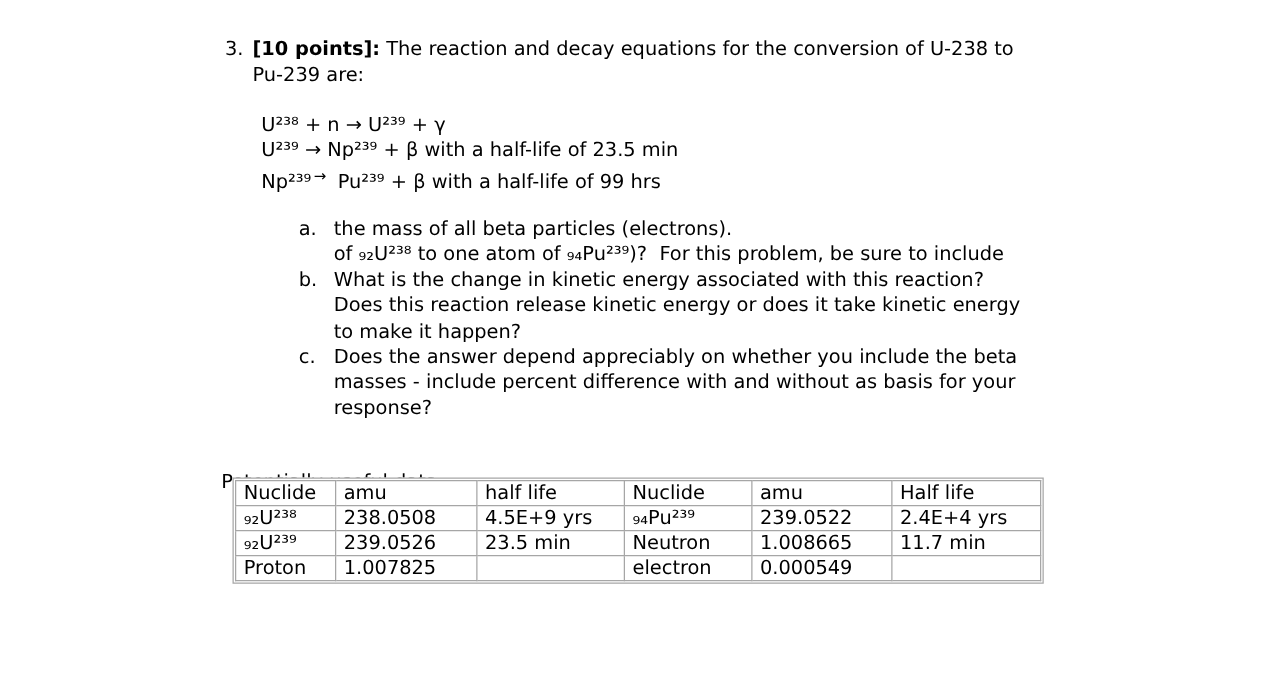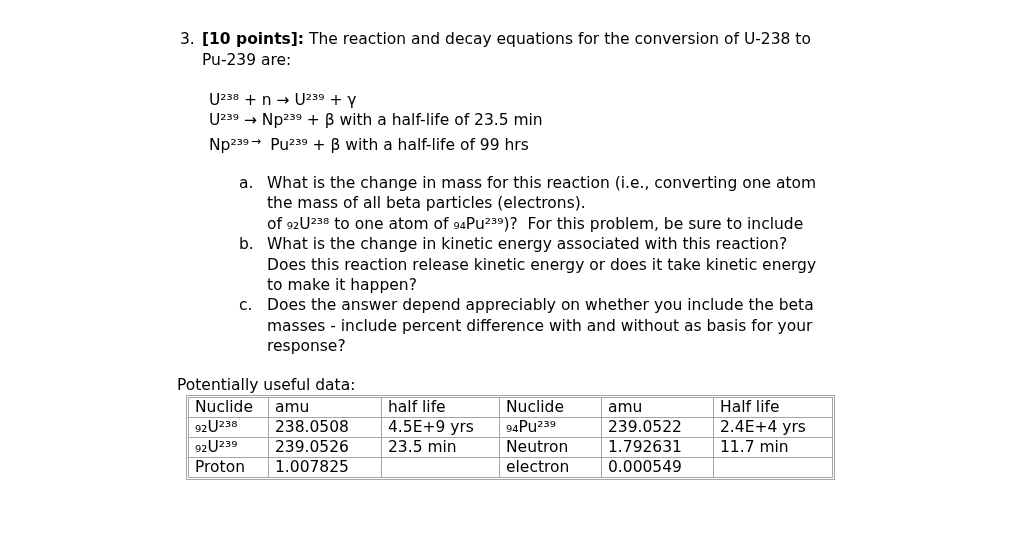--- a/index.html
+++ b/index.html
@@ -58,21 +58,21 @@
   .sub-lines  { grid-column: 2; }
 
   #data-title {
     position: absolute;
     left: 177px; top: 375px;
     line-height: 20.5px;
   }
 
   #data-table-wrap {
     position: absolute;
-    left: 186px; top: 395px;
+    left: 186px; top: 382px;
     border: 1px solid var(--table-border);
     padding: 1px;
     background: var(--background);
   }
   #data-table {
     border-collapse: collapse;
     table-layout: fixed;
     font-size: 15.5px;
   }
   #data-table th, #data-table td {
@@ -108,21 +108,20 @@
     <div class="txt">U²³⁸ + n → U²³⁹ + γ</div>
     <div class="txt">U²³⁹ → Np²³⁹ + β with a half-life of 23.5 min</div>
     <div class="txt"><span>Np²³⁹</span><span class="sup-arrow">→</span><span>Pu²³⁹ + β with a half-life of 99 hrs</span></div>
   </div>
 
   <div id="subquestions">
 
     <div class="sub-item">
       <div class="sub-marker txt">a.</div>
       <div class="sub-lines">
-        <div class="txt">What is the change in mass for this reaction (i.e., converting one atom</div>
         <div class="txt">the mass of all beta particles (electrons).</div>
         <div class="txt">of ₉₂U²³⁸ to one atom of ₉₄Pu²³⁹)?  For this problem, be sure to include</div>
       </div>
     </div>
 
     <div class="sub-item">
       <div class="sub-marker txt">b.</div>
       <div class="sub-lines">
         <div class="txt">What is the change in kinetic energy associated with this reaction?</div>
         <div class="txt">Does this reaction release kinetic energy or does it take kinetic energy</div>
@@ -170,21 +169,21 @@
           <td>4.5E+9 yrs</td>
           <td>₉₄Pu²³⁹</td>
           <td>239.0522</td>
           <td>2.4E+4 yrs</td>
         </tr>
         <tr>
           <td>₉₂U²³⁹</td>
           <td>239.0526</td>
           <td>23.5 min</td>
           <td>Neutron</td>
-          <td>1.792631</td>
+          <td>1.008665</td>
           <td>11.7 min</td>
         </tr>
         <tr>
           <td>Proton</td>
           <td>1.007825</td>
           <td></td>
           <td>electron</td>
           <td>0.000549</td>
           <td></td>
         </tr>

